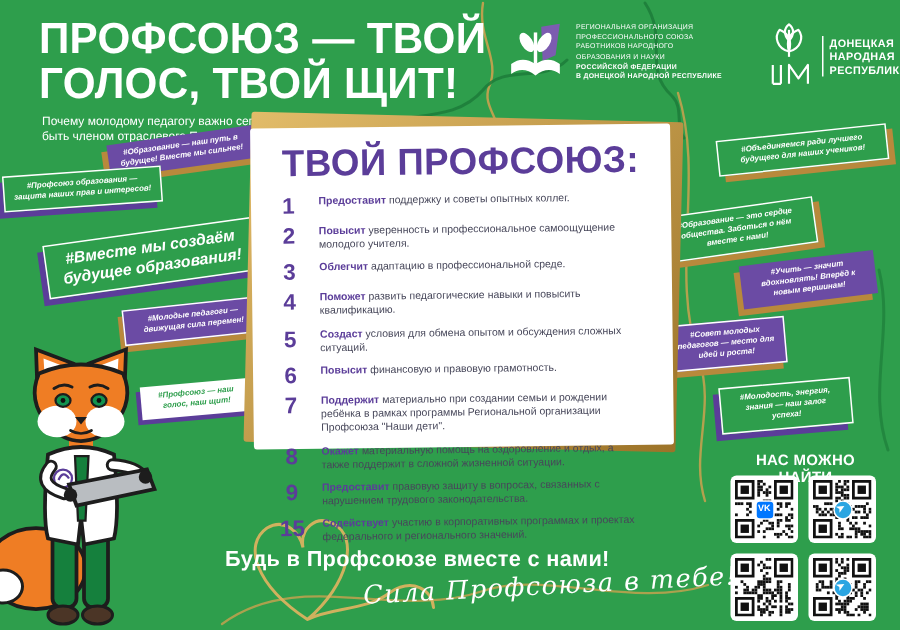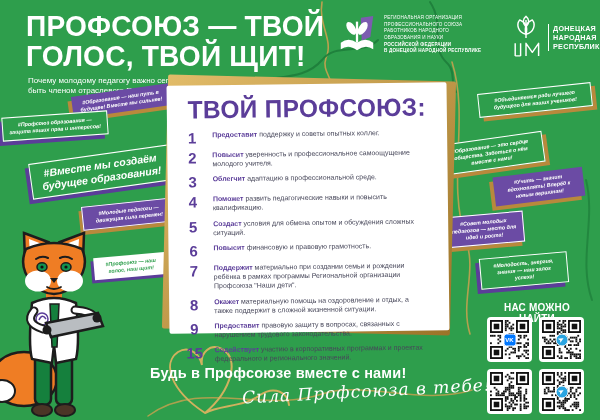--- a/index.html
+++ b/index.html
@@ -14,21 +14,21 @@
 
   
   .logo1{position:absolute;left:336px;top:14px;display:flex;gap:6px;align-items:center;}
   .logo1-text{color:#fff;font-size:4.6px;line-height:1.45;letter-spacing:.2px;text-transform:uppercase;}
   .logo1-text .b{font-weight:bold;}
   .logo2{position:absolute;left:508px;top:14px;display:flex;gap:4px;align-items:center;}
   .logo2-text{color:#fff;font-size:7.2px;font-weight:bold;line-height:1.25;letter-spacing:.3px;
     border-left:1.5px solid #fff;padding-left:4px;}
 
   
-  .card-wrap{position:absolute;left:168px;top:84px;width:280px;height:248px;}
+  .card-wrap{position:absolute;left:168px;top:84px;width:280px;height:214px;}
   .card-wrap::before{content:"";position:absolute;inset:-6px -5px 0 -3px;
     background:linear-gradient(135deg,#e2bc69,#9c7328);transform:rotate(1.4deg);border-radius:2px;}
   .card{position:absolute;inset:0;background:#fff;transform:rotate(-.7deg);border-radius:2px;
     padding:10px 14px 8px 14px;box-sizing:border-box;}
   .card-heading{color:var(--purple,#5b3d99);font-weight:bold;font-size:25px;text-align:center;
     letter-spacing:.3px;margin:0 0 7px 0;transform:scaleX(.98);}
   .benefits{display:flex;flex-direction:column;gap:6.5px;}
   .benefit{display:flex;gap:9px;align-items:flex-start;}
   .benefit .num{min-width:22px;text-align:center;font-weight:bold;font-size:15px;
     color:var(--purple,#5b3d99);line-height:.9;}

